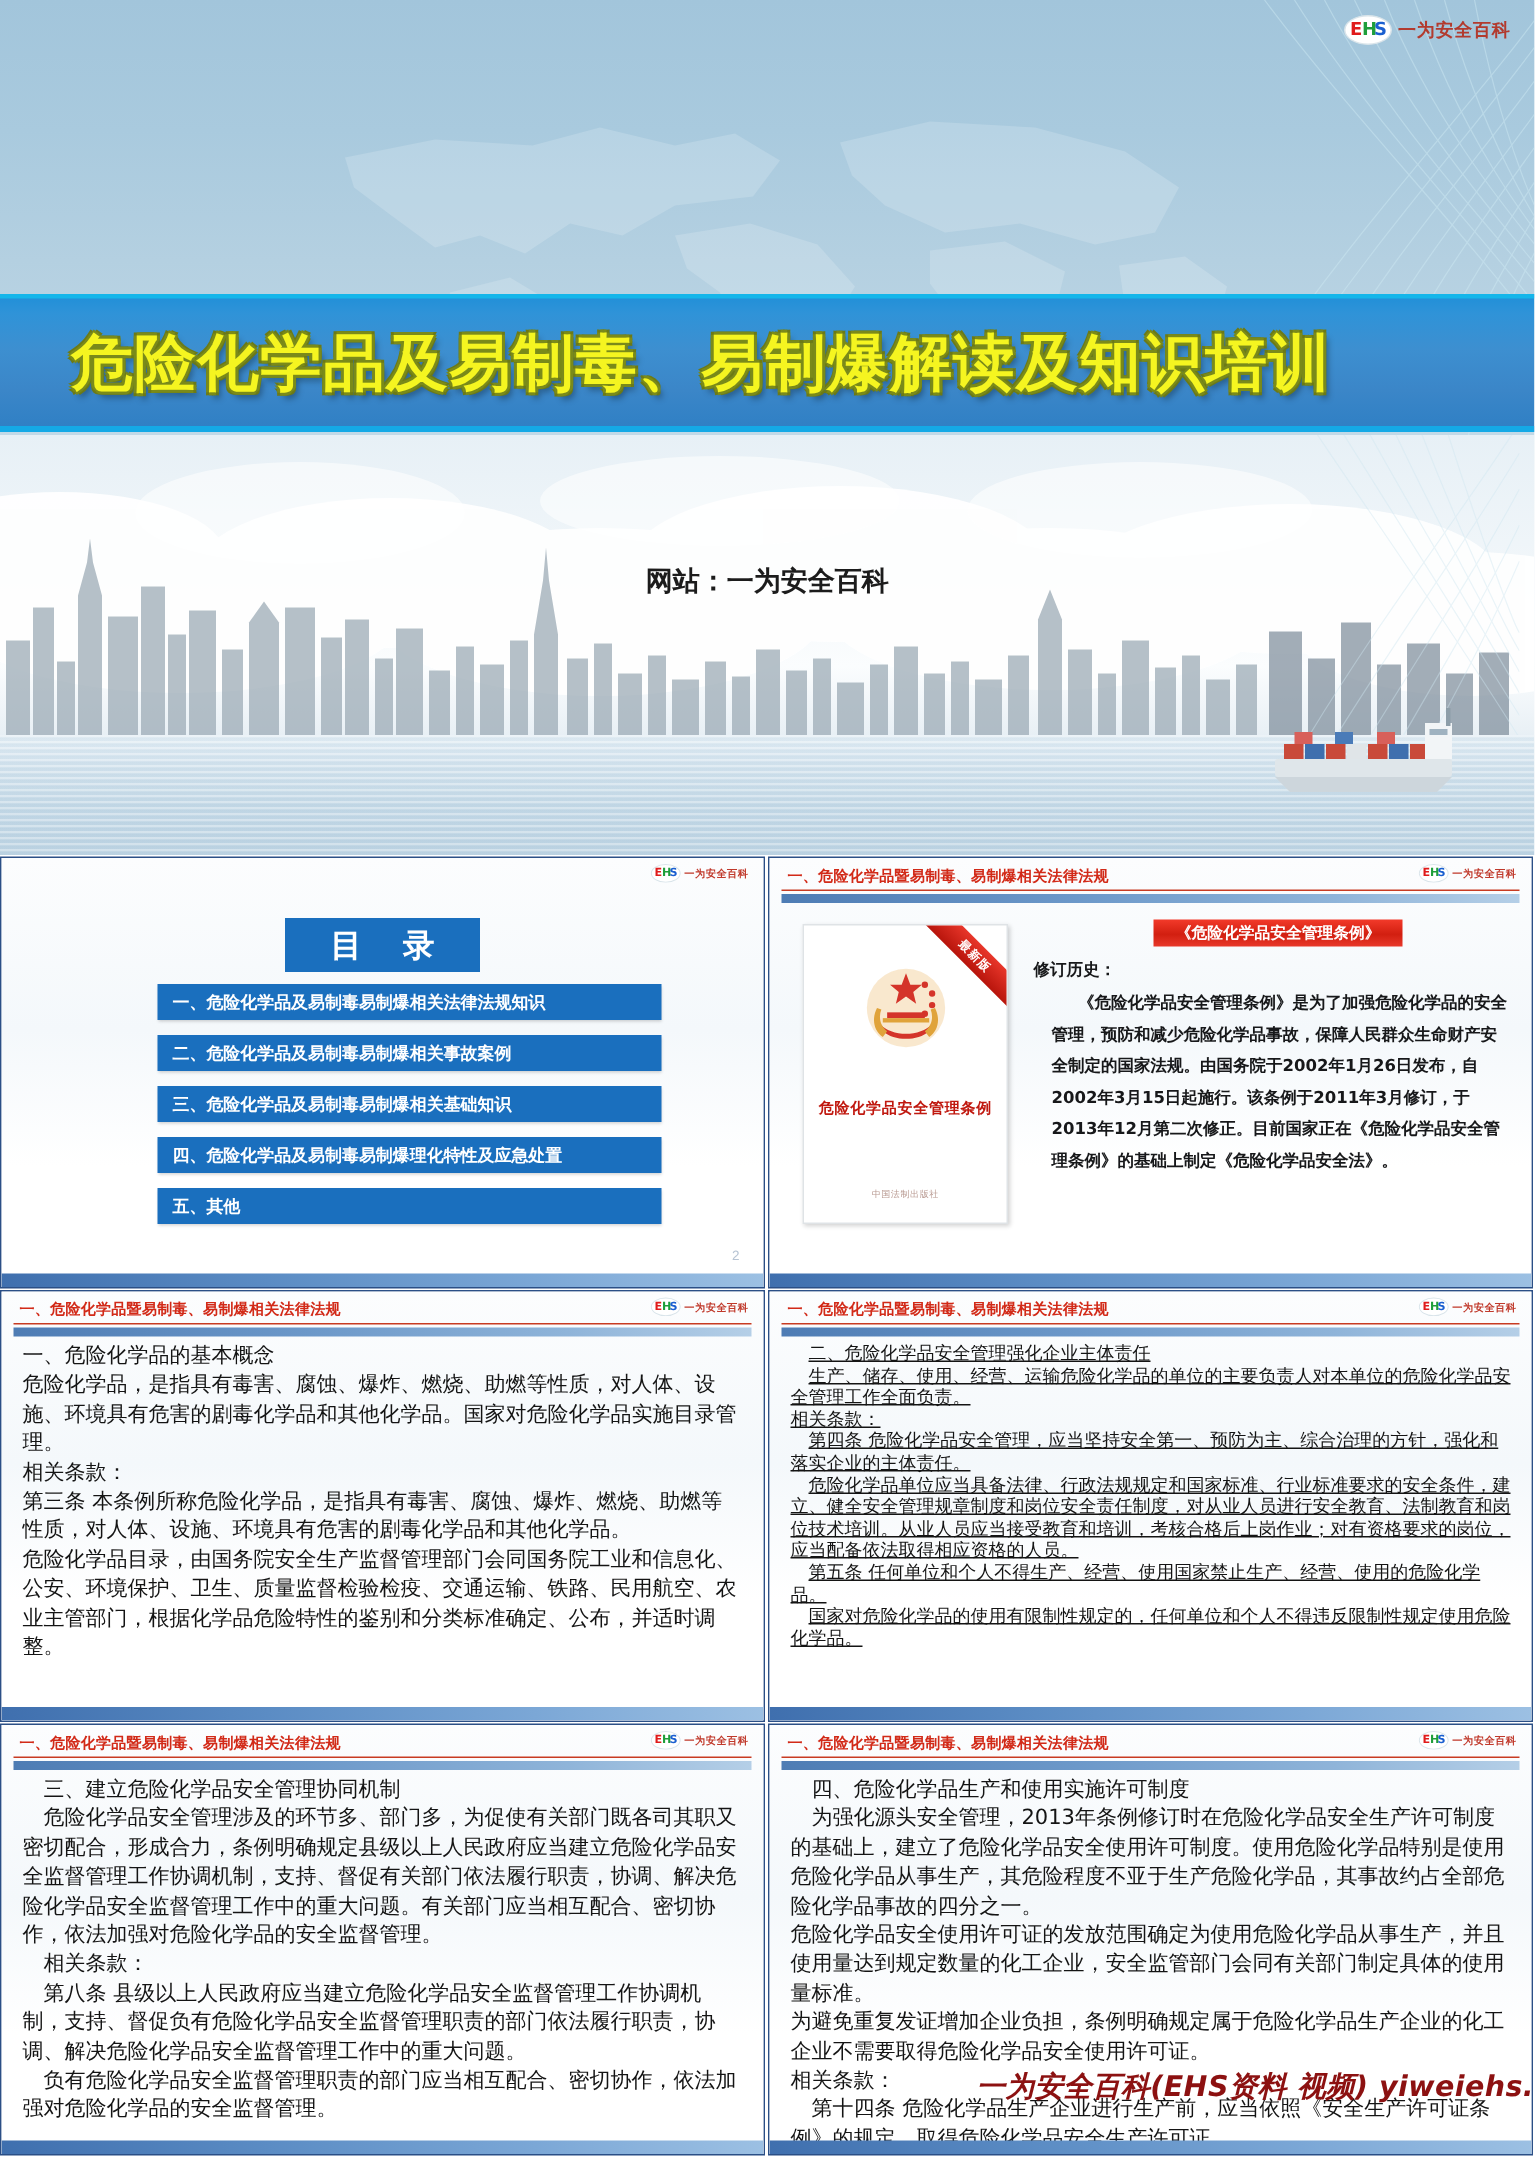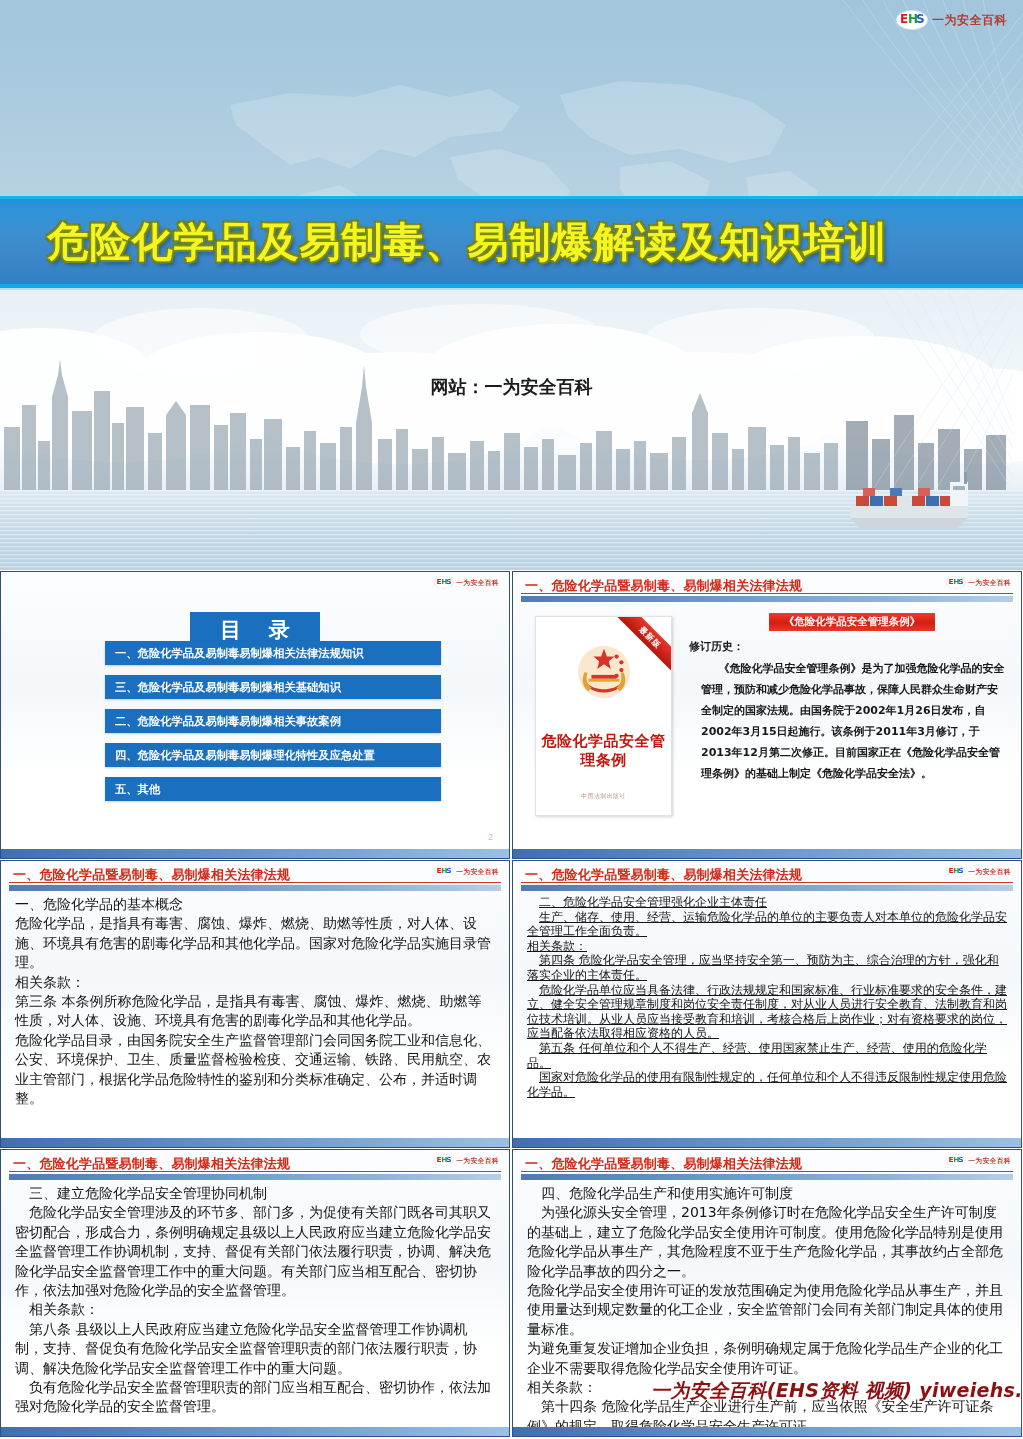--- a/index.html
+++ b/index.html
@@ -54,53 +54,53 @@
   .slide{position:absolute;width:510px;height:288px;background:#ffffff;border:1px solid #2b4f86;box-sizing:border-box;overflow:hidden;}
   .s-r0{top:1px;} .s-r1{top:290px;} .s-r2{top:579px;}
   .s-c0{left:0px;} .s-c1{left:512px;}
 
   .slide-inner{position:absolute;left:0;top:0;right:0;bottom:0;
      background:linear-gradient(180deg,#fcfdfe 0%,#f4f8fb 40%,#ffffff 72%,#ffffff 90%);}
   .slide-foot{position:absolute;left:0;bottom:0;width:100%;height:9px;
      background:linear-gradient(90deg,#3f6fae 0%,#5b8cc4 35%,#7ba7d6 70%,#9cc0e3 100%);}
 
   .slide-hd{position:absolute;left:0;top:0;width:100%;height:30px;}
-  .slide-hd-title{position:absolute;left:12px;top:5px;font-size:13px;font-weight:bold;color:#d22a18;
+  .slide-hd-title{position:absolute;left:12px;top:5px;font-size:10px;font-weight:bold;color:#d22a18;
      font-family:"DejaVu Sans","Liberation Sans",sans-serif;letter-spacing:.2px;white-space:nowrap;}
   .slide-hd-rule{position:absolute;left:8px;top:21px;right:8px;height:1px;background:#c83b22;}
   .slide-hd-bar{position:absolute;left:8px;top:24px;right:8px;height:6px;
      background:linear-gradient(90deg,#4e7cb4 0%,#6c98c9 40%,#8fb4d9 75%,#b5cfe7 100%);}
   .slide-logo{position:absolute;right:10px;top:4px;transform:scale(.62);transform-origin:right top;}
   .slide-logo .brand-cn{font-size:11px;}
 
   
   .toc-title{position:absolute;left:50%;transform:translateX(-50%);top:40px;width:130px;height:36px;
      background:#1a6fbe;color:#ffffff;font-size:21px;font-weight:bold;letter-spacing:10px;text-indent:10px;
      display:flex;align-items:center;justify-content:center;
      font-family:"DejaVu Sans","Liberation Sans",sans-serif;}
-  .toc-list{position:absolute;left:104px;top:69px;width:336px;}
+  .toc-list{position:absolute;left:104px;top:84px;width:336px;}
   .toc-item{height:24px;margin-bottom:10px;background:#1a6fbe;color:#ffffff;
      font-size:11.3px;font-weight:bold;display:flex;align-items:center;padding-left:10px;
      font-family:"DejaVu Sans","Liberation Sans",sans-serif;box-sizing:border-box;
      box-shadow:0 1px 2px rgba(0,0,0,.18);white-space:nowrap;}
   .toc-pageno{position:absolute;right:16px;bottom:16px;font-size:9px;color:#b7c4d4;}
 
   
   .reg-badge{position:absolute;left:256px;top:41px;width:166px;height:18px;
      background:linear-gradient(180deg,#f23a2a 0%,#d21f10 55%,#e8382a 100%);
      color:#ffffff;font-size:10.5px;font-weight:bold;display:flex;align-items:center;justify-content:center;
      font-family:"DejaVu Sans","Liberation Sans",sans-serif;}
   .book{position:absolute;left:22px;top:44px;width:135px;height:198px;background:#ffffff;
      border:1px solid #dfe3e6;box-shadow:1px 1px 3px rgba(0,0,0,.18);overflow:hidden;}
   .book-ribbon{position:absolute;right:-24px;top:12px;width:90px;height:17px;transform:rotate(45deg);
      background:linear-gradient(180deg,#e8362a,#b8150c);color:#fff;font-size:8px;font-weight:bold;
      display:flex;align-items:center;justify-content:center;font-family:"DejaVu Sans",sans-serif;letter-spacing:1px;}
   .emblem{position:absolute;left:50%;transform:translateX(-50%);top:26px;width:58px;height:58px;}
   .book-title{position:absolute;left:0;top:115px;width:100%;text-align:center;color:#c0180f;
-     font-size:15px;font-weight:bold;font-family:"DejaVu Serif","Liberation Serif",serif;letter-spacing:.5px;}
+     font-size:10px;font-weight:bold;font-family:"DejaVu Serif","Liberation Serif",serif;letter-spacing:.5px;}
   .book-pub{position:absolute;left:0;bottom:14px;width:100%;text-align:center;color:#b99a92;font-size:6px;
      font-family:"DejaVu Sans",sans-serif;letter-spacing:.4px;}
   .reg-body{position:absolute;left:176px;top:64px;right:16px;
      font-size:11px;line-height:21px;color:#17181a;font-weight:bold;
      font-family:"DejaVu Sans","Liberation Sans",sans-serif;}
   .reg-body p{margin:0 0 1px 0;}
   .reg-body .ind{text-indent:1.6em;margin-left:12px;}
 
   
   .txt-body{position:absolute;left:0;top:34px;right:0;padding:0 14px 0 14px;box-sizing:border-box;
@@ -295,22 +295,22 @@
         <span class="brand-ehs">
             <span class="e">E</span>
             <span class="h">H</span>
             <span class="s">S</span>
           </span>
         <span class="brand-cn">一为安全百科</span>
       </div>
       <div class="toc-title">目 录</div>
       <div class="toc-list">
         <div class="toc-item">一、危险化学品及易制毒易制爆相关法律法规知识</div>
+        <div class="toc-item">二、危险化学品及易制毒易制爆相关事故案例</div>
         <div class="toc-item">三、危险化学品及易制毒易制爆相关基础知识</div>
-        <div class="toc-item">二、危险化学品及易制毒易制爆相关事故案例</div>
         <div class="toc-item">四、危险化学品及易制毒易制爆理化特性及应急处置</div>
         <div class="toc-item">五、其他</div>
       </div>
       <div class="toc-pageno">2</div>
       <div class="slide-foot"></div>
     </div>
   </div>
 
   <div class="slide s-r0 s-c1">
     <div class="slide-inner">

